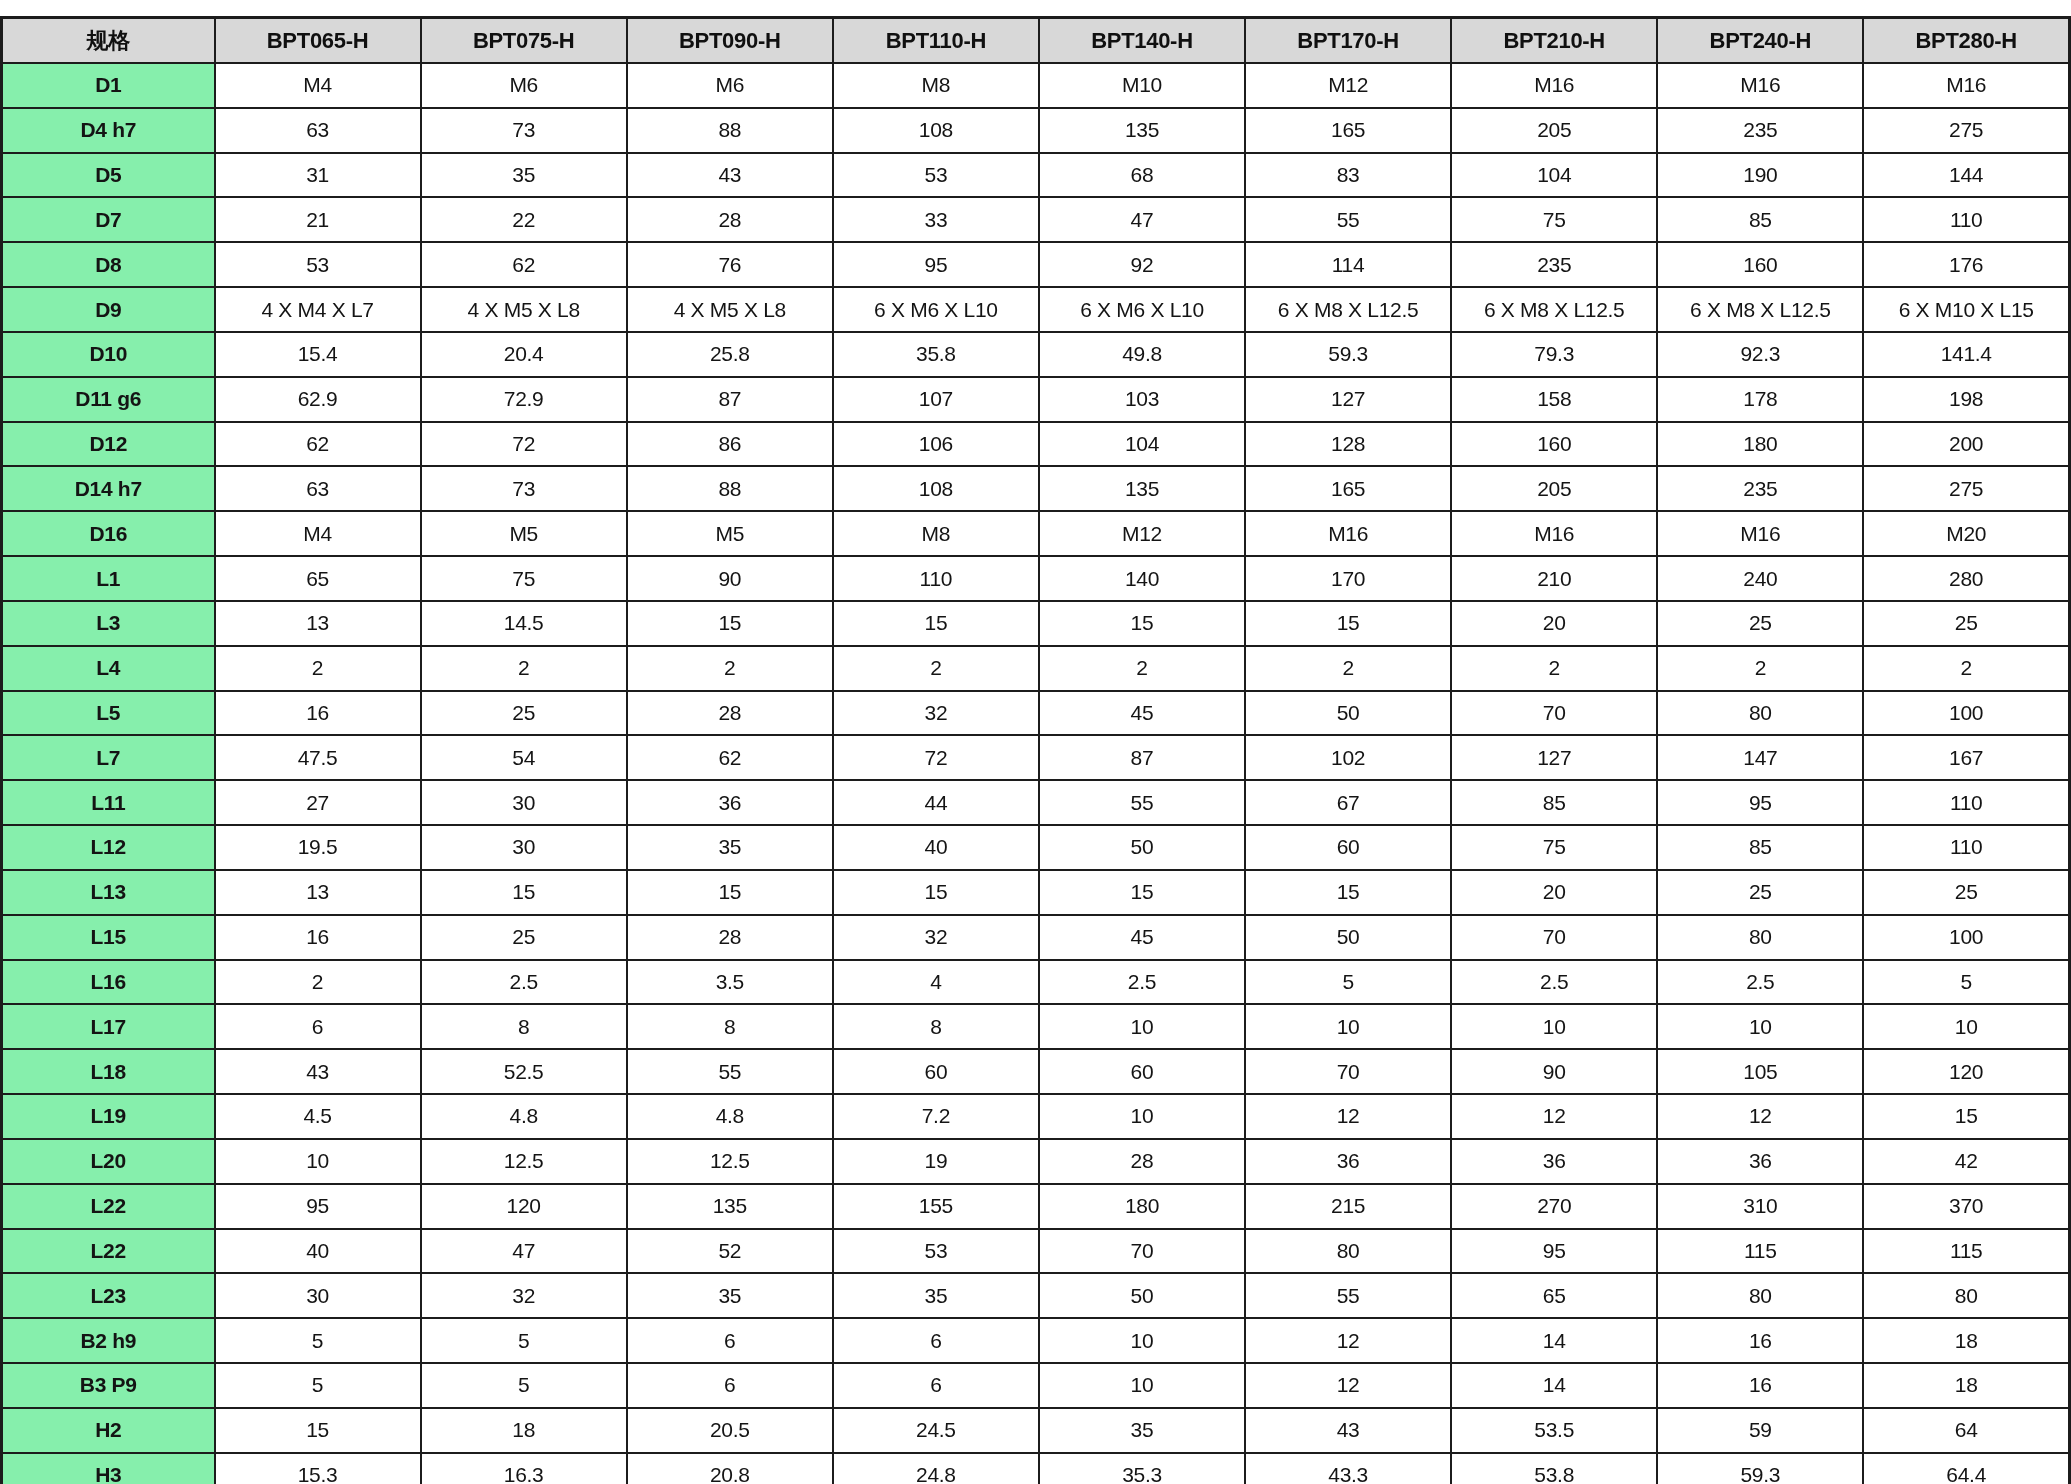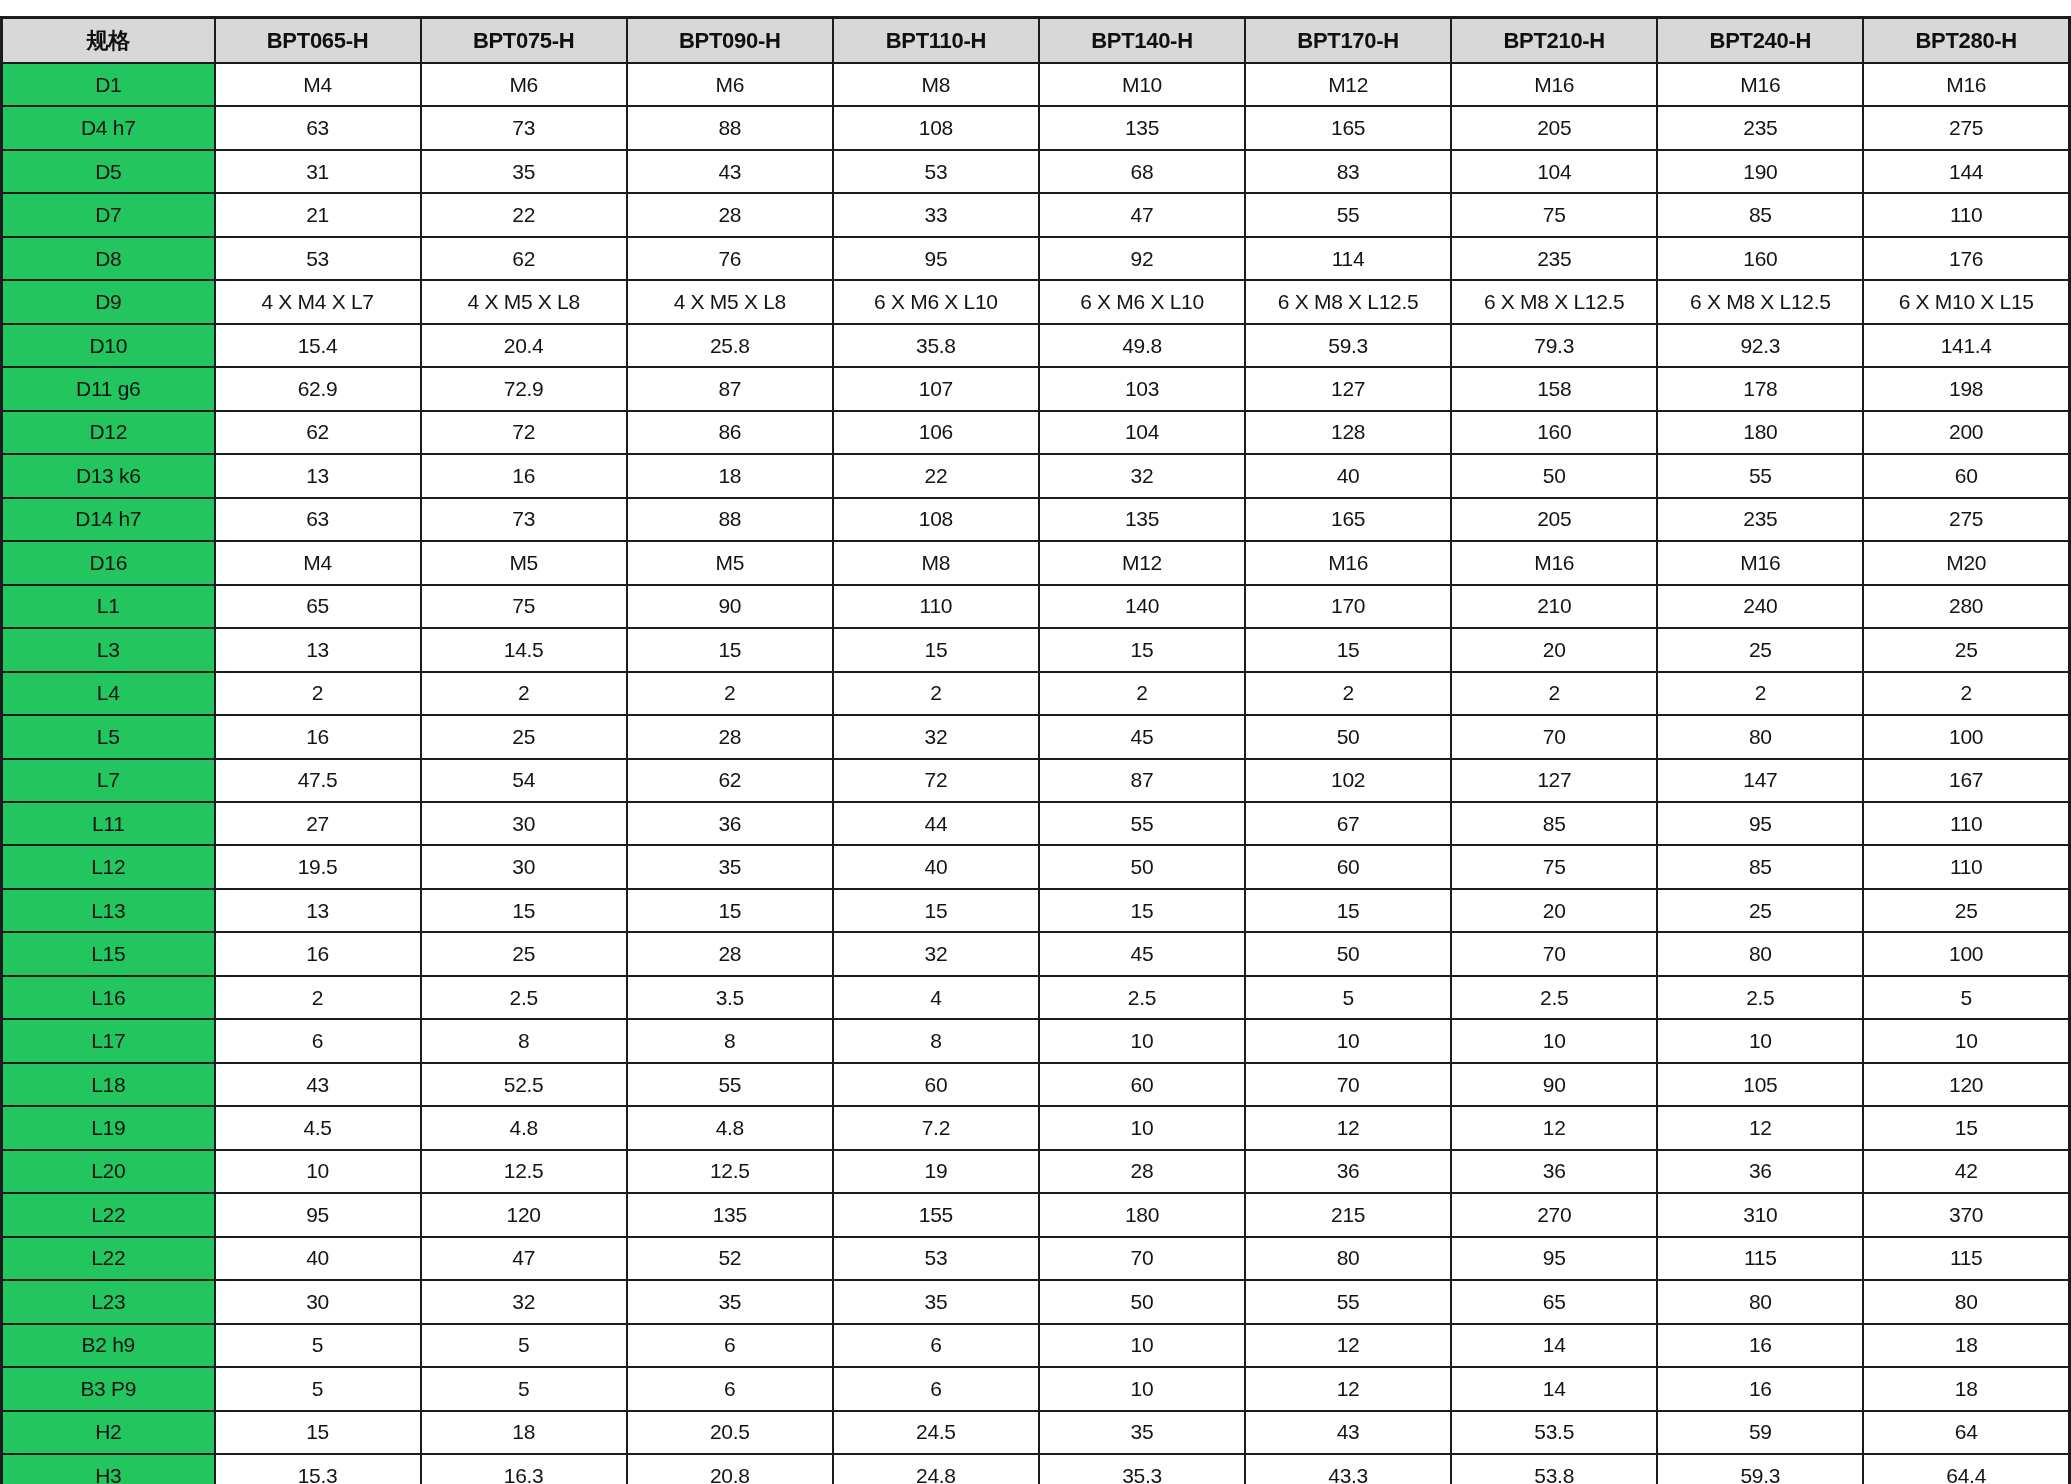--- a/index.html
+++ b/index.html
@@ -36,22 +36,22 @@
     letter-spacing: -0.3px;
   }
   table.spec-table thead th {
     background: #d8d8d8;
     font-weight: bold;
     font-size: 22px;
     height: 43px;
     color: #101010;
   }
   table.spec-table td.row-label {
-    background: #22c55e;
-    font-weight: normal;
+    background: #86efac;
+    font-weight: bold;
   }
   table.spec-table td.value-cell {
     background: #ffffff;
   }
 </style>
 </head>
 <body>
 
 <div id="page">
   <table class="spec-table">
@@ -186,32 +186,20 @@
           <td class="value-cell">72</td>
           <td class="value-cell">86</td>
           <td class="value-cell">106</td>
           <td class="value-cell">104</td>
           <td class="value-cell">128</td>
           <td class="value-cell">160</td>
           <td class="value-cell">180</td>
           <td class="value-cell">200</td>
         </tr>
         <tr>
-          <td class="row-label">D13 k6</td>
-          <td class="value-cell">13</td>
-          <td class="value-cell">16</td>
-          <td class="value-cell">18</td>
-          <td class="value-cell">22</td>
-          <td class="value-cell">32</td>
-          <td class="value-cell">40</td>
-          <td class="value-cell">50</td>
-          <td class="value-cell">55</td>
-          <td class="value-cell">60</td>
-        </tr>
-        <tr>
           <td class="row-label">D14 h7</td>
           <td class="value-cell">63</td>
           <td class="value-cell">73</td>
           <td class="value-cell">88</td>
           <td class="value-cell">108</td>
           <td class="value-cell">135</td>
           <td class="value-cell">165</td>
           <td class="value-cell">205</td>
           <td class="value-cell">235</td>
           <td class="value-cell">275</td>

